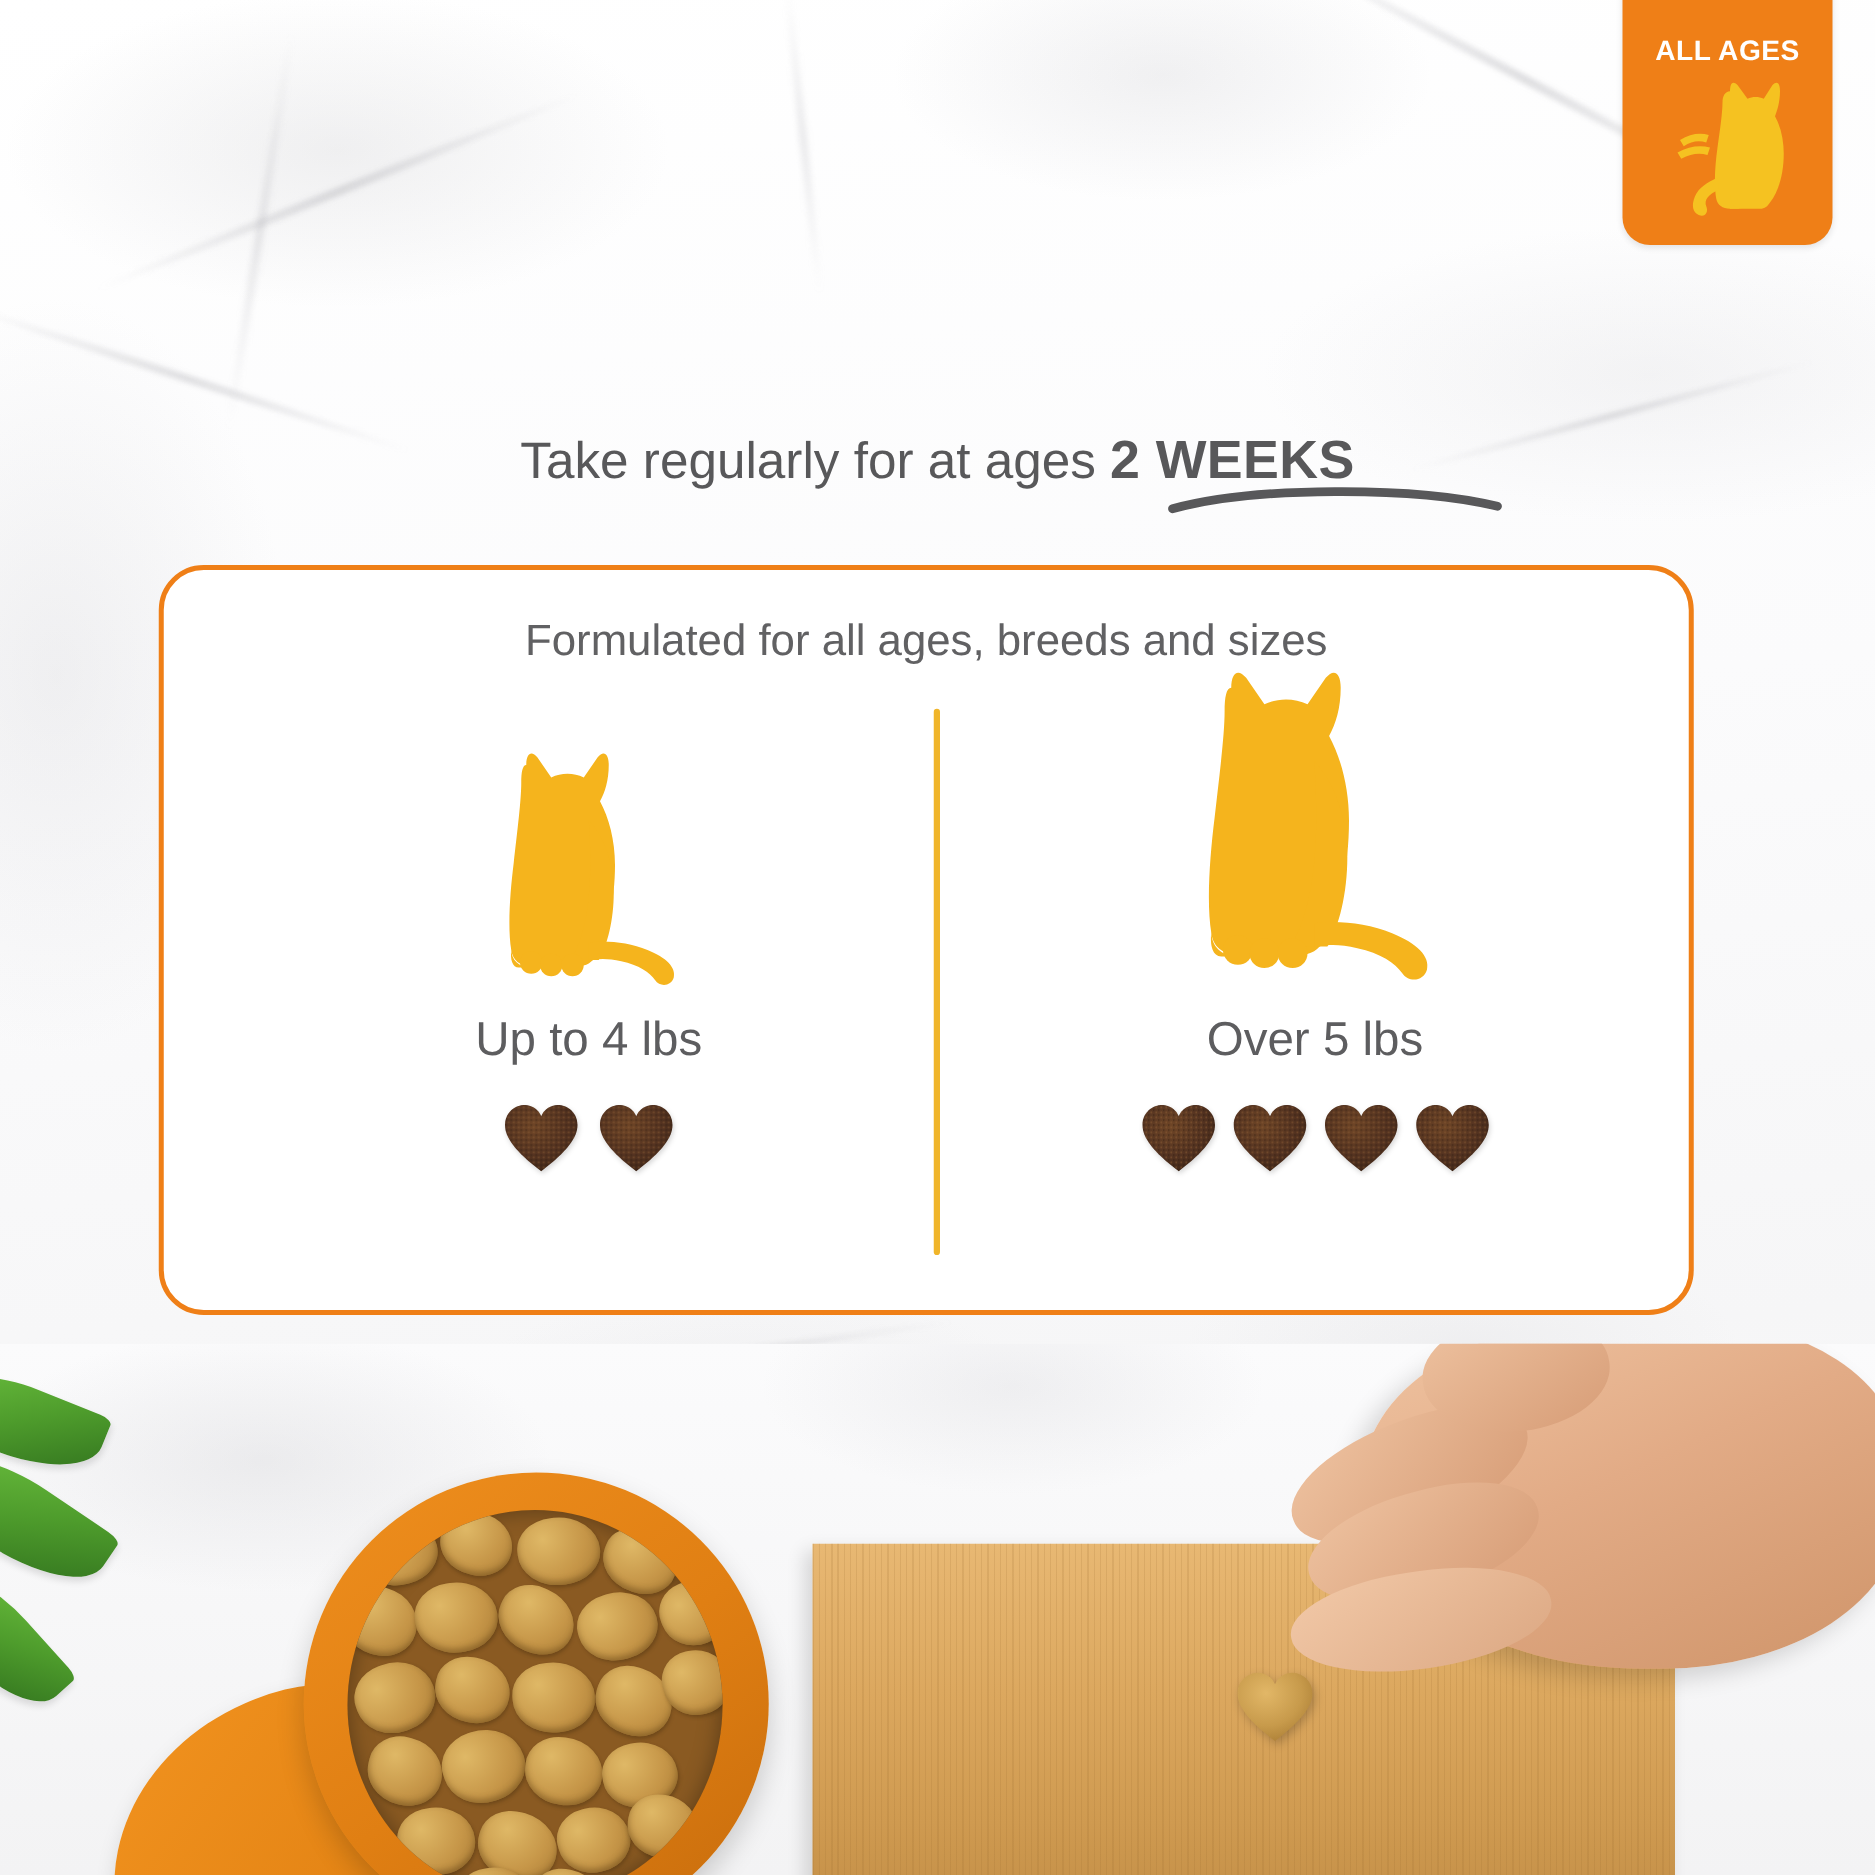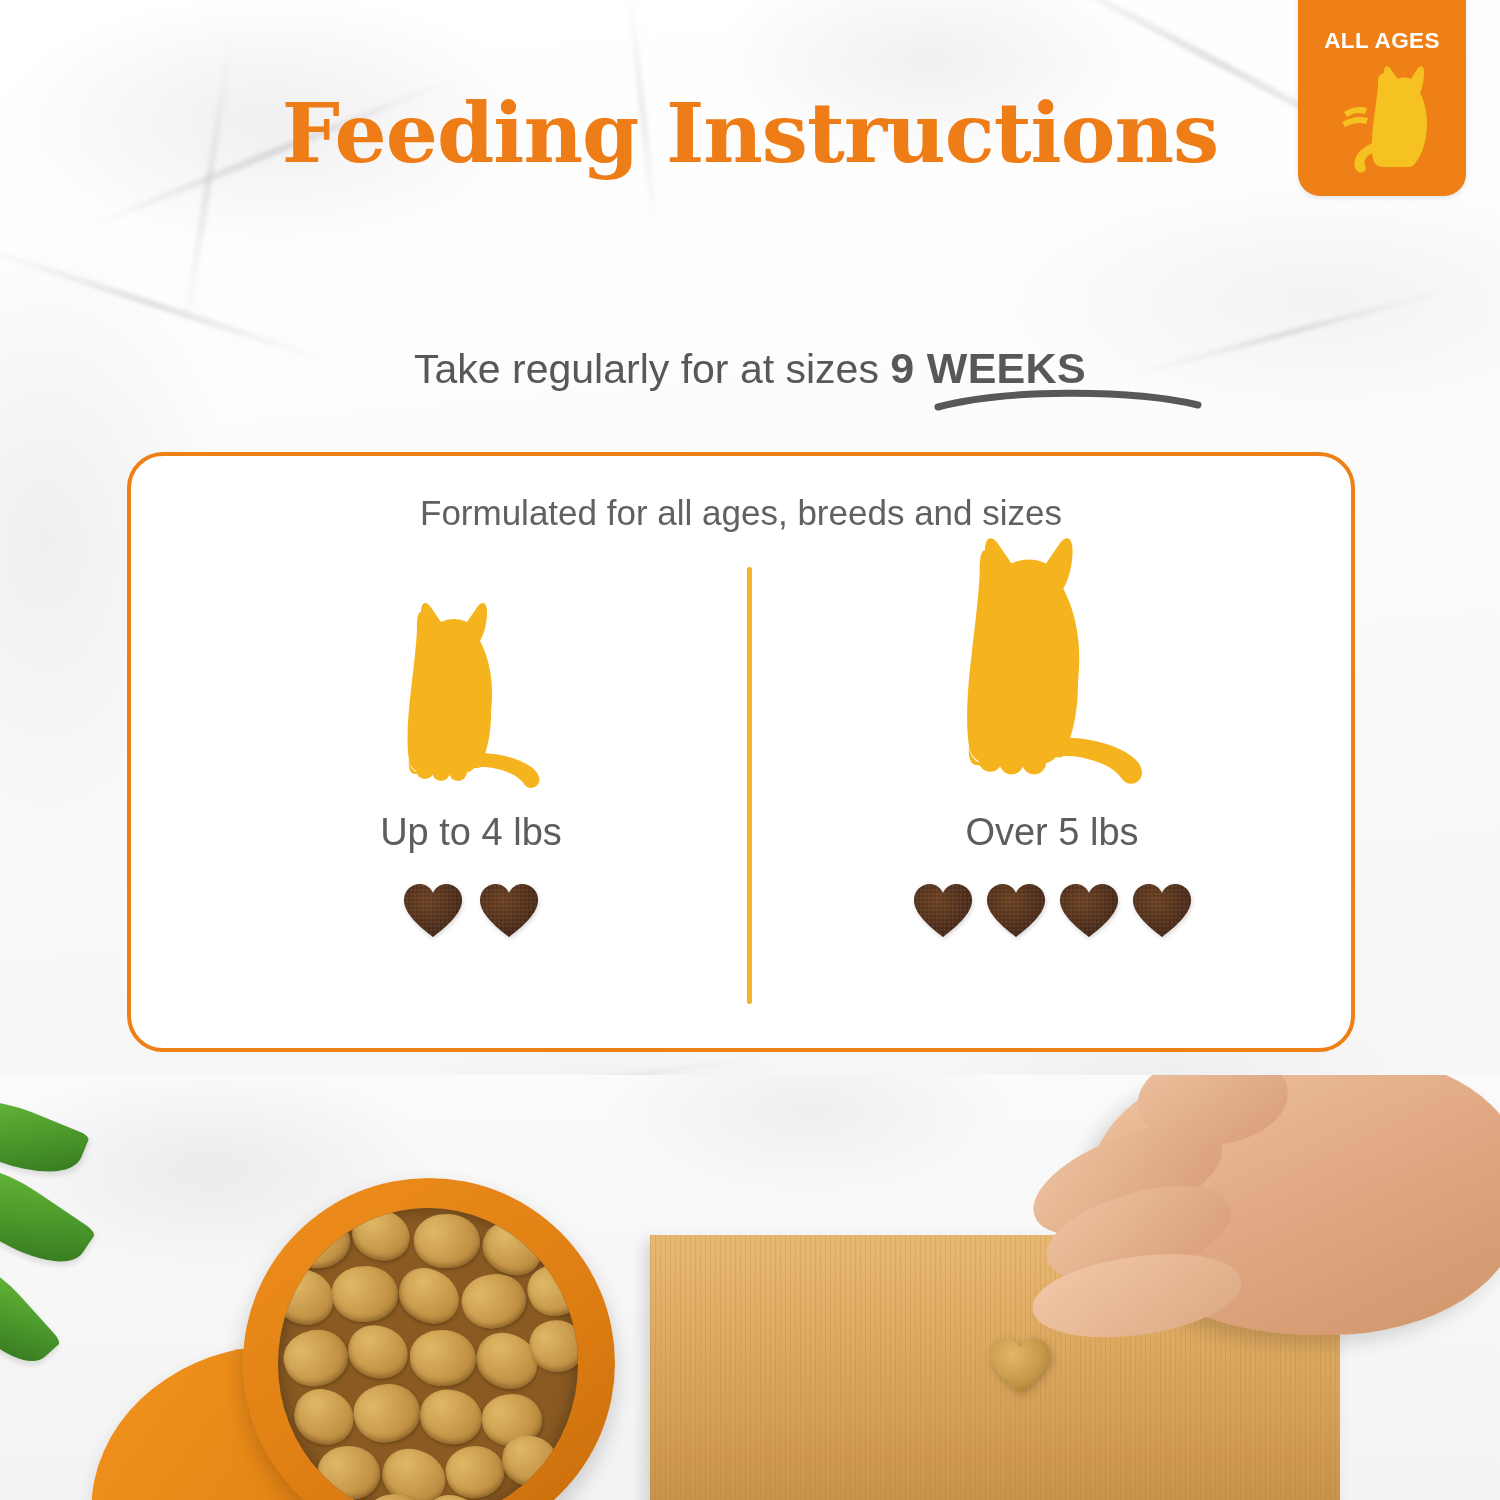--- a/index.html
+++ b/index.html
@@ -308,25 +308,24 @@
           <path d="M46 82
                    C38 86, 31 90, 28 97
                    C25 104, 26 110, 31 112
                    C36 114, 39 110, 37 105
                    C35 100, 39 95, 47 92 Z"></path>
         </g>
       </svg>
     </div>
   </div>
 
-  <div class="title">Feeding Instructions</div>
 
 
   <div class="subhead">
-    <span>Take regularly for at sizes </span><span class="emph">9 WEEKS</span>
+    <span>Take regularly for at ages </span><span class="emph">2 WEEKS</span>
   </div>
 
   <div class="swoosh">
     <svg width="268" height="30" viewBox="0 0 268 30" aria-hidden="true">
       <path d="M4 24 C70 6, 198 6, 264 22" stroke="#58585A" stroke-width="7" fill="none" stroke-linecap="round"></path>
     </svg>
   </div>
 
   <div class="card">
 

